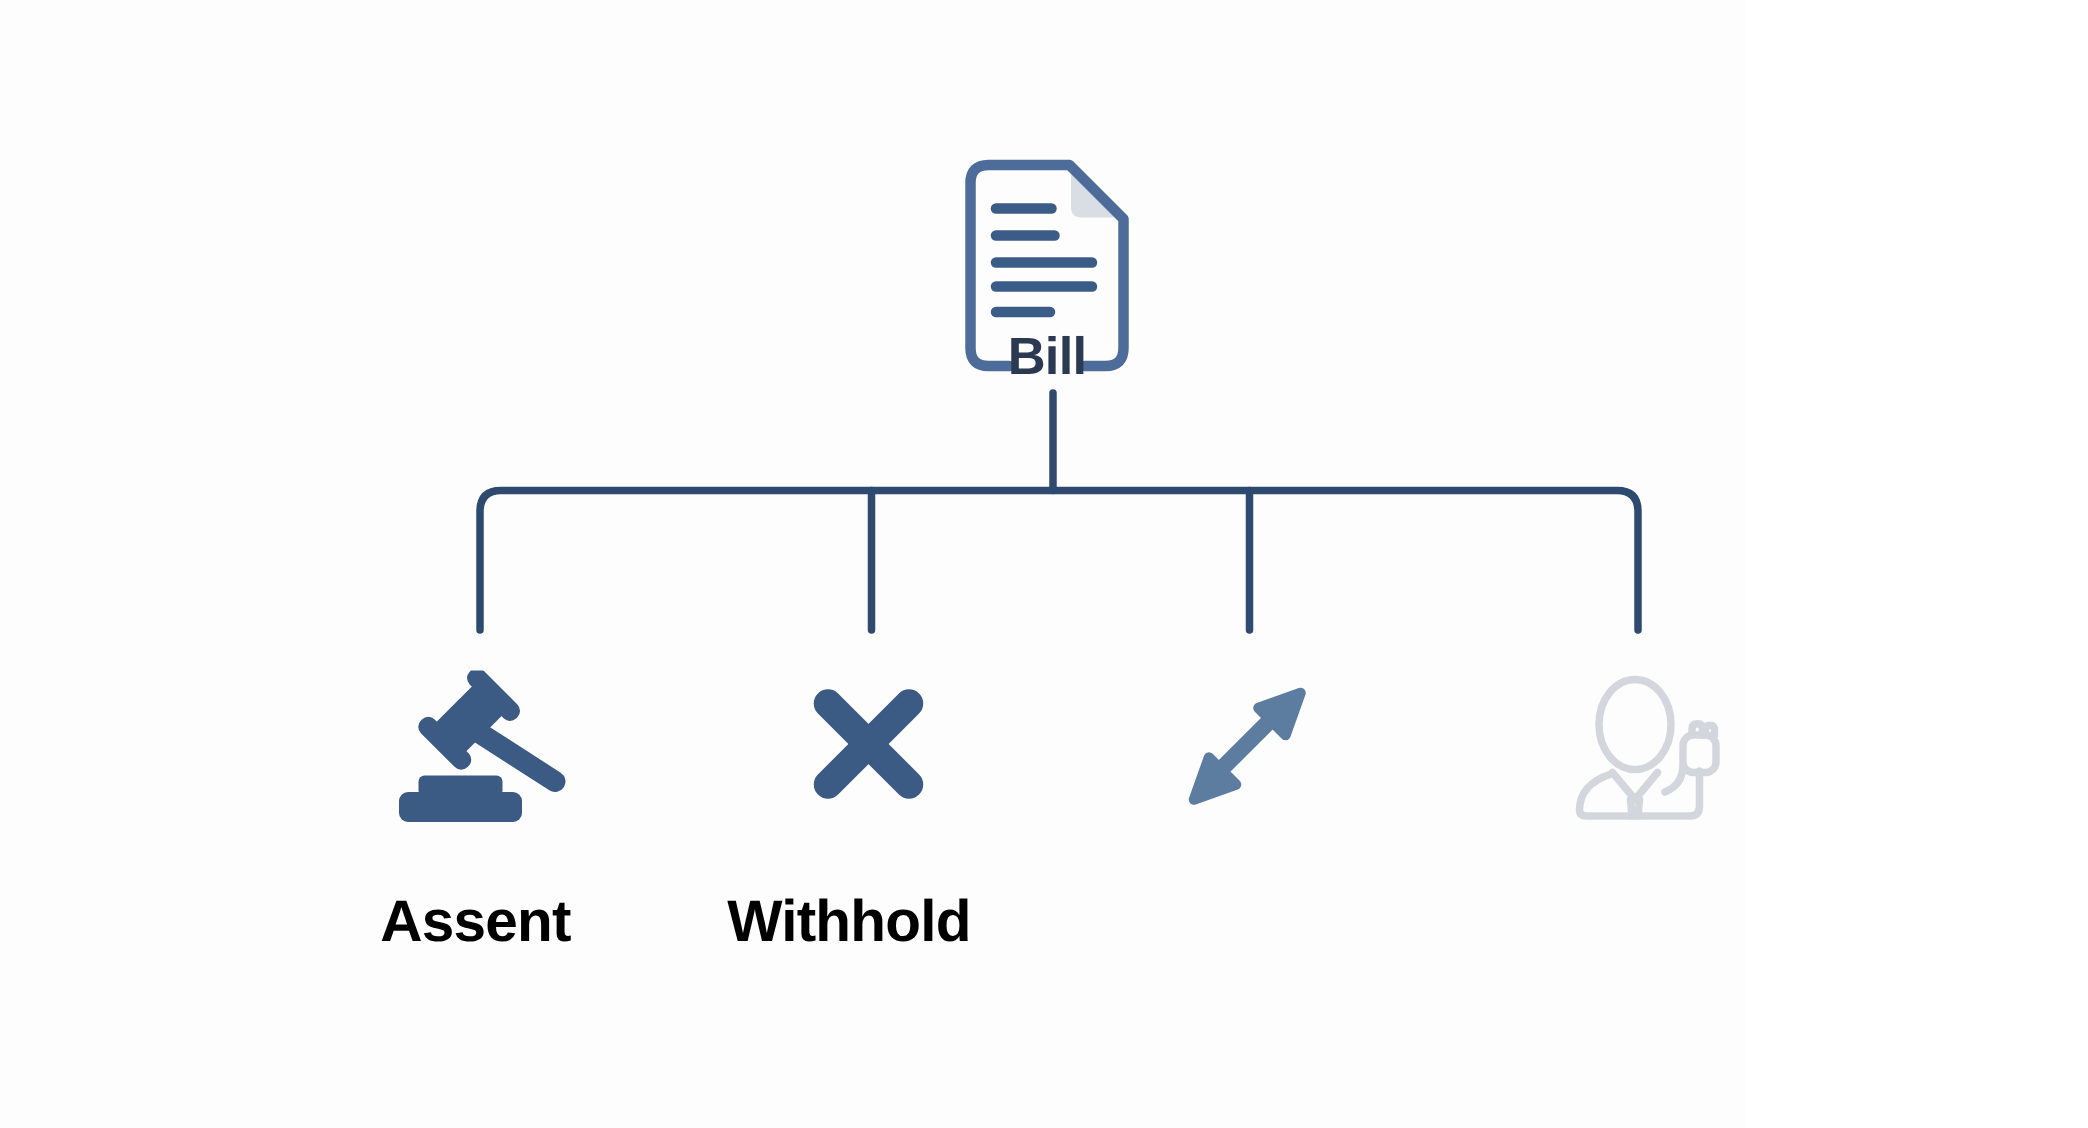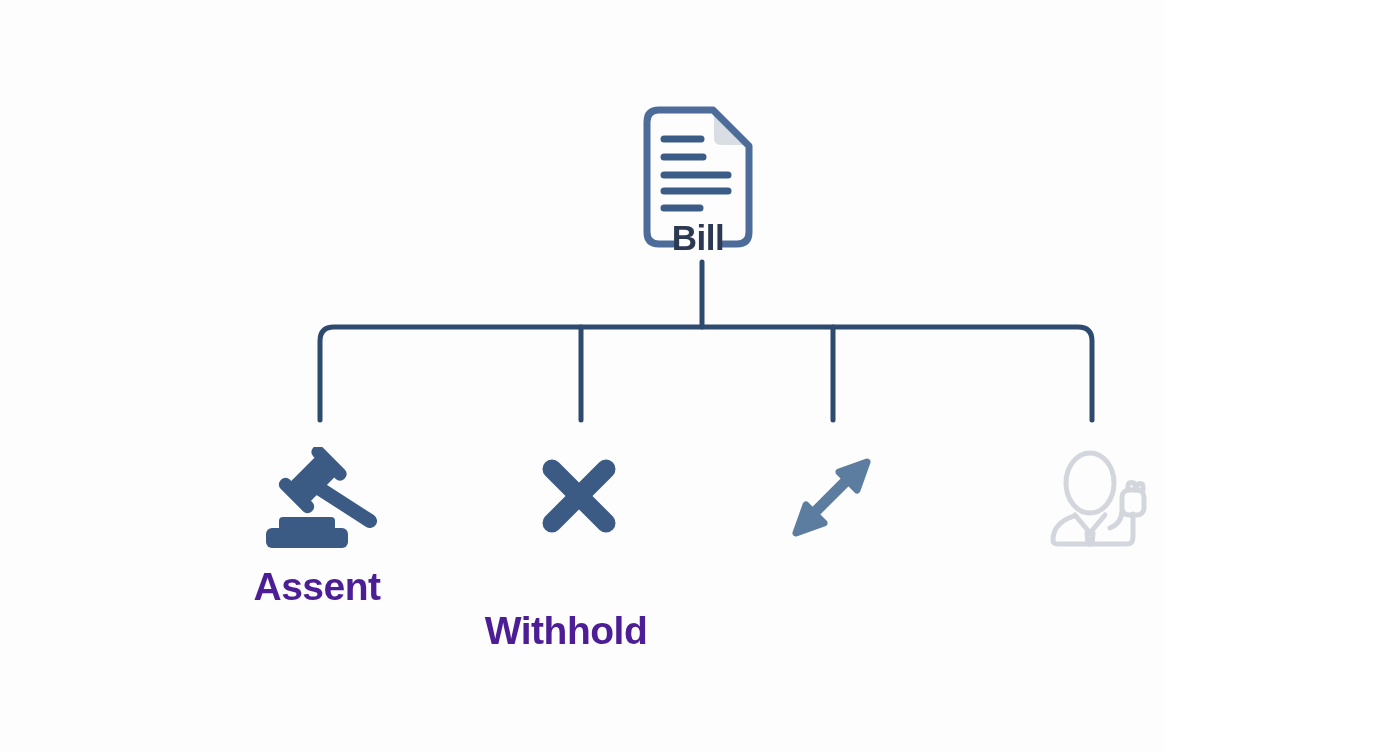--- a/index.html
+++ b/index.html
@@ -8,22 +8,22 @@
     background:#fdfdfd; overflow:hidden;
     font-family:"Liberation Sans", sans-serif;
   }
   .abs { position:absolute; }
   .bill-label {
     position:absolute; left:637px; top:218px; width:122px;
     text-align:center; font-size:35px; font-weight:700;
     color:#2b3a52; letter-spacing:-0.5px;
   }
   .option-label {
-    position:absolute; top:565px; transform:translateX(-50%);
-    font-size:39px; font-weight:700; color:#4c1d95;
+    position:absolute; top:593px; transform:translateX(-50%);
+    font-size:39px; font-weight:700; color:#000000;
     letter-spacing:-0.5px; white-space:nowrap;
   }
 </style>
 </head>
 <body>
 
 <div class="canvas">
 
   <svg class="abs" style="left:637px; top:100px;" width="122" height="152" viewBox="0 0 122 152">
     <path d="M77 11 L111 45 L84 45 Q77 45 77 38 Z" fill="#d9dee5"></path>
@@ -82,15 +82,15 @@
       <path d="M78 62 Q78 75 66 80"></path>
       <rect x="78" y="42" width="22" height="25" rx="7"></rect>
       <path d="M84 42 V38 Q84 34.5 87.5 34.5 Q91 34.5 91 38 V42"></path>
       <path d="M93 42 V39 Q93 35.5 96 35.5 Q99 35.5 99 39 V42"></path>
       <path d="M31 67 L46 85 L61 67"></path>
       <path d="M43 85 H49 L48 96 H44 Z"></path>
     </g>
   </svg>
 
   <div class="option-label" style="left:317px;">Assent</div>
-  <div class="option-label" style="left:566px;margin-top:44px;">Withhold</div>
+  <div class="option-label" style="left:566px;">Withhold</div>
 
 </div>
 
 </body></html>

